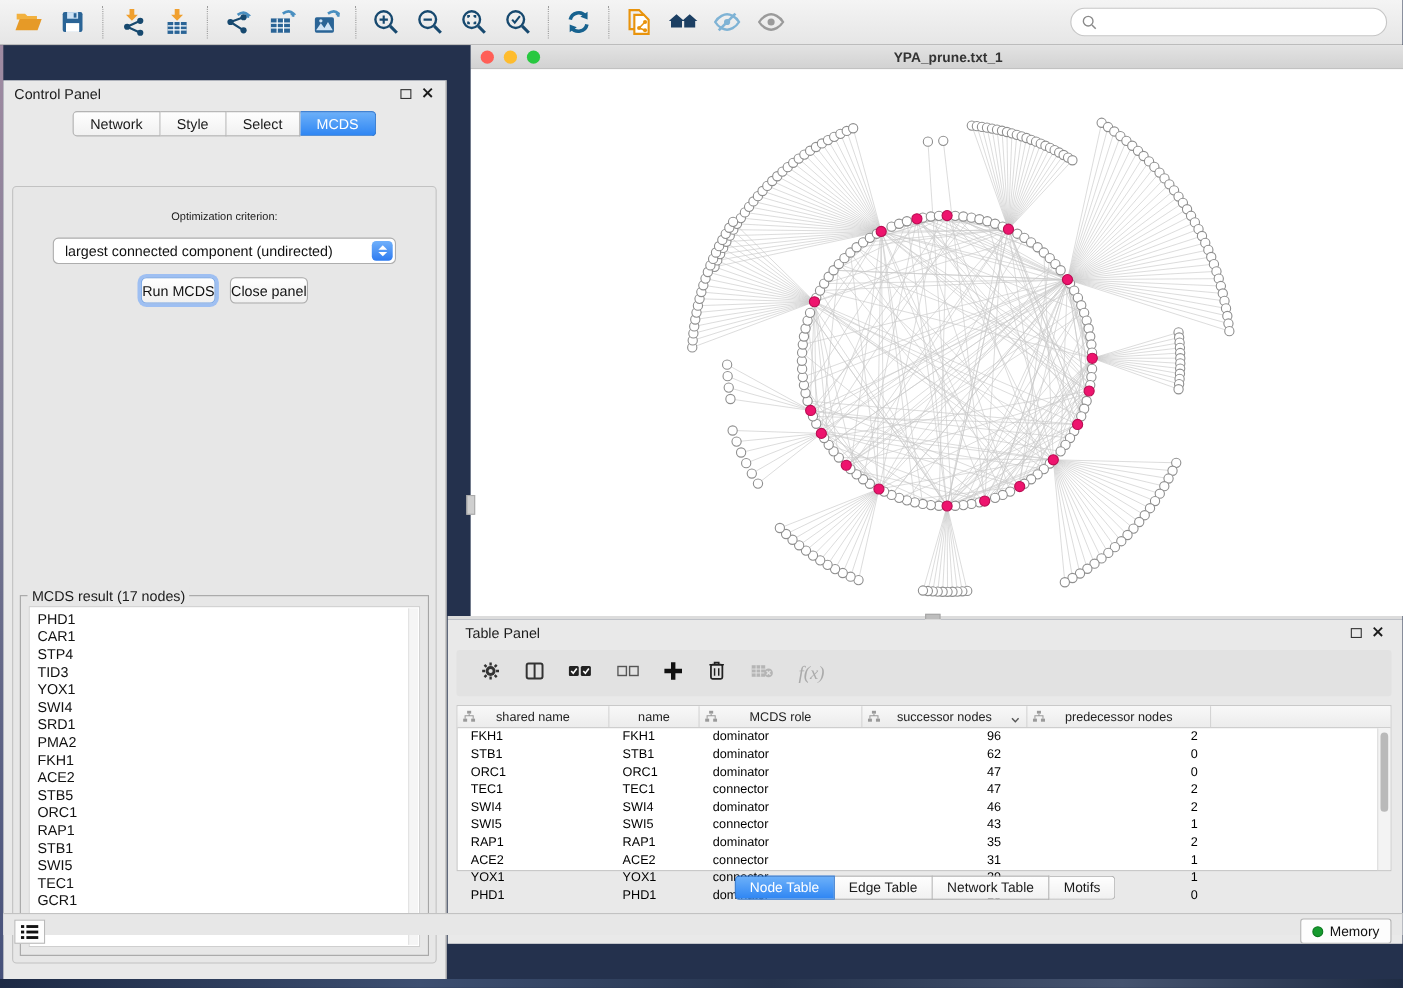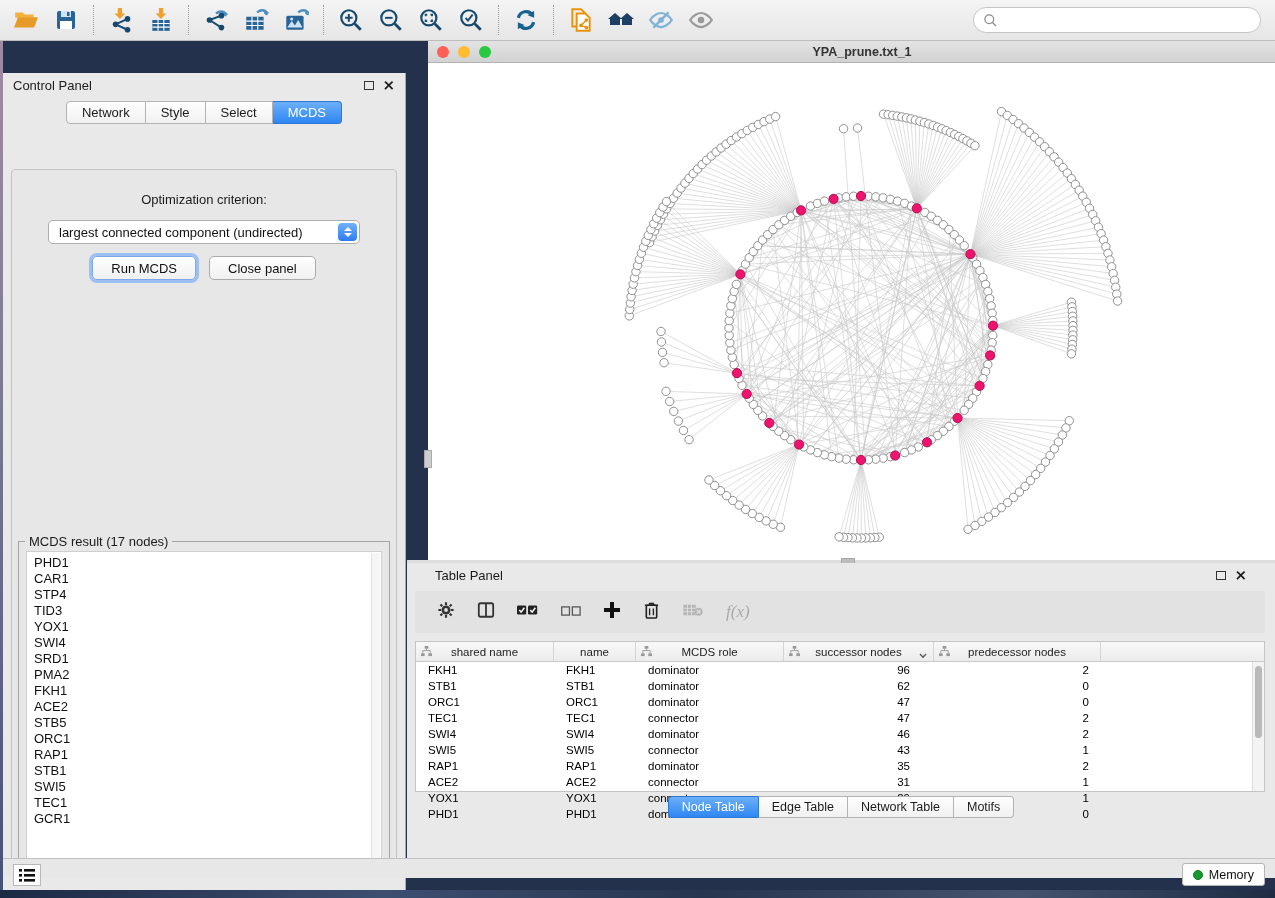--- a/index.html
+++ b/index.html
@@ -36,33 +36,33 @@
 
   .tab-row { display:flex; justify-content:center; margin-top:4px; }
   .tab { font-size:13px; color:#1b1b1b; padding:3px 15px; background:linear-gradient(#fefefe,#f1f1f1);
     border:1px solid #b3b3b3; border-left-width:0; }
   .tab:first-child { border-left-width:1px; border-radius:4px 0 0 4px; }
   .tab:last-child { border-radius:0 4px 4px 0; }
   .tab.active { background:linear-gradient(#6cb0f9,#2f86f3); color:#fff; border-color:#2f77d0; }
 
   .cp-content { position:absolute; left:8px; right:8px; top:96px; bottom:14px;
     background:#e7e7e7; border:1px solid #c2c2c2; border-radius:4px; }
-  .opt-label { text-align:center; font-size:13px; color:#1b1b1b; margin-top:22px; }
+  .opt-label { text-align:center; font-size:10px; color:#1b1b1b; margin-top:22px; }
   .select-ctl { width:312px; height:24px; margin:13px auto 0; background:#fff;
     border:1px solid #adadad; border-radius:5px; display:flex; align-items:center;
     font-size:13px; color:#111; padding-left:10px; position:relative; }
   .select-stepper { position:absolute; right:2px; top:2px; width:19px; height:18px; border-radius:4px;
     background:linear-gradient(#71b1fb,#2e7bf0); display:flex; flex-direction:column;
     align-items:center; justify-content:center; gap:2px; }
   .chev-up { width:0; height:0; border-left:4px solid transparent; border-right:4px solid transparent;
     border-bottom:4px solid #fff; }
   .chev-dn { width:0; height:0; border-left:4px solid transparent; border-right:4px solid transparent;
     border-top:4px solid #fff; }
   .btn-row { display:flex; justify-content:center; gap:13px; margin-top:12px; }
-  .mac-btn { height:24px; padding:0 18px; font-size:13px; color:#111;
+  .mac-btn { height:24px; padding:0 0; font-size:13px; color:#111;
     background:linear-gradient(#ffffff,#f0f0f0); border:1px solid #ababab; border-radius:5px; }
   .mac-btn.focused { box-shadow:0 0 0 3px rgba(110,165,250,.6); border-color:#7aa8e8; }
 
   .fieldset { position:absolute; left:6px; right:6px; top:371px; bottom:6px;
     border:1px solid #a5a5a5; }
   .fieldset-legend { position:absolute; top:-8px; left:6px; background:#e7e7e7;
     padding:0 4px; font-size:13px; color:#1b1b1b; }
   .listbox { position:absolute; inset:9px 7px 7px 7px; background:#fff; border:1px solid #cfcfcf; }
   .listbox-inner { position:absolute; inset:1px 10px 1px 1px; padding:2px 0 0 6px; }
   .list-item { font-size:13px; line-height:16px; color:#111; }
@@ -105,24 +105,24 @@
   .v-scroll { position:absolute; right:0; top:20px; bottom:0; width:12px; background:#f3f3f3;
     border-left:1px solid #ddd; }
   .v-thumb { position:absolute; left:2px; right:2px; top:4px; height:72px; background:#b9b9b9; border-radius:4px; }
 
   .tp-tabs { position:absolute; left:0; right:0; bottom:40px; display:flex; justify-content:center; }
   .tp-tab { font-size:12.5px; color:#1b1b1b; padding:3px 13px; background:linear-gradient(#fefefe,#f1f1f1);
     border:1px solid #b3b3b3; border-left-width:0; }
   .tp-tab:first-child { border-left-width:1px; border-radius:4px 0 0 4px; }
   .tp-tab:last-child { border-radius:0 4px 4px 0; }
   .tp-tab.active { background:linear-gradient(#6cb0f9,#2f86f3); color:#fff; border-color:#2f77d0;text-align:center; }
-  .tp-title-row { height:24px; display:flex; align-items:center; padding:0 28px; }
+  .tp-title-row { height:24px; display:flex; align-items:center; padding:0 16px; }
 
   
-  .statusbar { position:absolute; left:3px; right:0; top:858px; height:20px; background:#e7e7e7;
+  .statusbar { position:absolute; left:3px; right:0; top:830px; height:20px; background:#e7e7e7;
     border-top:1px solid #c2c2c2; }
   .list-btn { position:absolute; left:10px; top:5px; width:28px; height:22px; background:#fdfdfd;
     border:1px solid #b9b9b9; display:flex; align-items:center; justify-content:center; }
   .memory-btn { position:absolute; right:10px; top:4px; height:23px; background:#fdfdfd;
     border:1px solid #b5b5b5; border-radius:3px; display:flex; align-items:center; gap:6px;
     padding:0 10px; font-size:12.5px; color:#111; }
   .mem-dot { width:10px; height:10px; border-radius:50%; background:#169a2e; border:1px solid #0d7a20; }
 </style>
 </head>
 <body>

